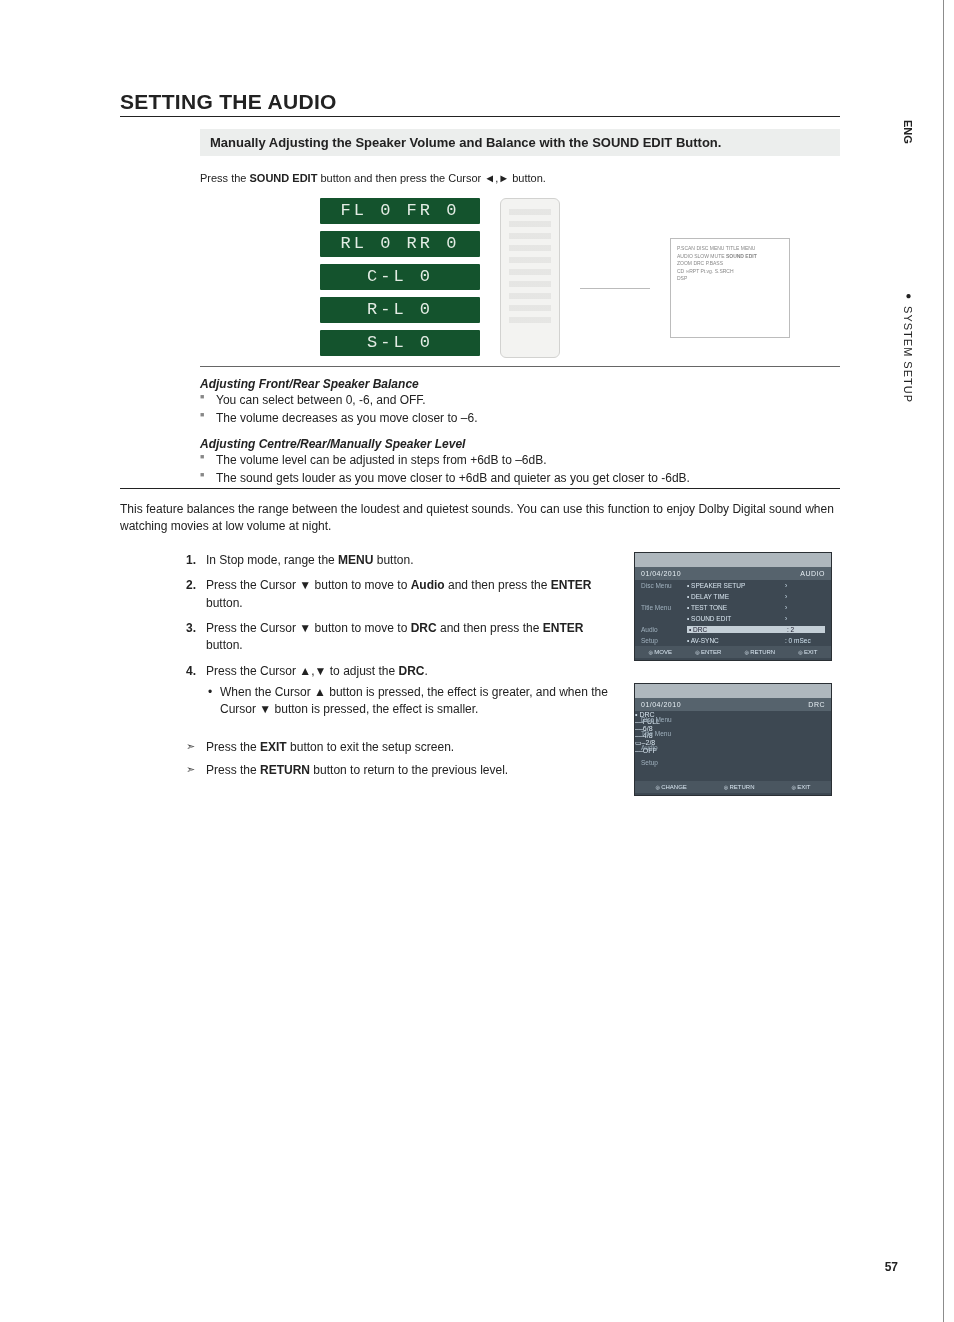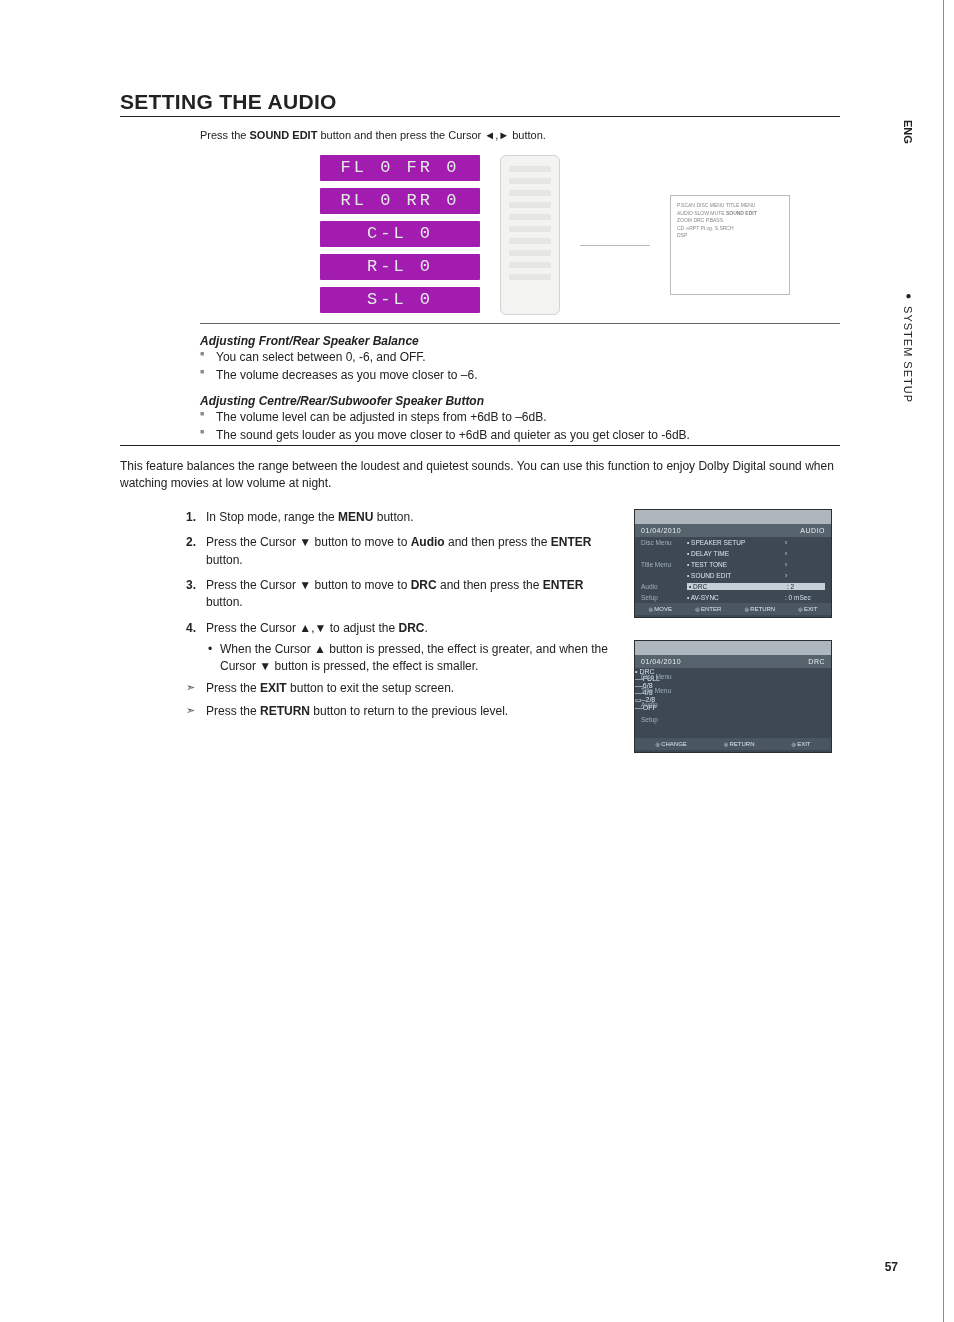--- a/index.html
+++ b/index.html
@@ -76,21 +76,21 @@
     align-items: flex-start;
   }
   .display-labels {
     display: flex;
     flex-direction: column;
     gap: 7px;
   }
   .seg {
     width: 160px;
     height: 26px;
-    background: #a21caf;
+    background: #14532d;
     color: #e3ece4;
     font-family: "Courier New", monospace;
     font-size: 17px;
     letter-spacing: 3px;
     text-align: center;
     line-height: 26px;
     border-radius: 1px;
   }
   .remote-box {
     width: 60px;
@@ -162,21 +162,21 @@
     left: 0;
     font-weight: bold;
   }
   ol.steps li .b { font-weight: bold; }
   .sub-bullet {
     font-size: 12px;
     padding-left: 34px;
     position: relative;
     line-height: 1.4;
     margin-top: -4px;
-    margin-bottom: 4px;
+    margin-bottom: 20px;
   }
   .sub-bullet::before {
     content: "•";
     position: absolute;
     left: 22px;
   }
   .pointer-line {
     font-size: 12px;
     padding-left: 20px;
     position: relative;
@@ -273,20 +273,21 @@
 <div class="right-edge"></div>
 
 <div class="side-tab">ENG</div>
 <div class="side-section"><span class="dot">●</span> <span>SYSTEM SETUP</span></div>
 
 <div class="page">
 
   <h1 class="section-title">SETTING THE AUDIO</h1>
   <hr class="hr-main">
 
+  <div class="subhead-box">Manually Adjusting the Speaker Volume and Balance with the SOUND EDIT Button.</div>
 
   <div class="intro-line">
     <span>Press the </span><span class="b">SOUND EDIT</span><span> button and then press the Cursor ◄,► button.</span>
   </div>
 
   <div class="display-group">
     <div class="display-row">
       <div class="display-labels">
         <div class="seg">FL 0 FR 0</div>
         <div class="seg">RL 0 RR 0</div>
@@ -306,21 +307,21 @@
     </div>
   </div>
 
   <hr class="hr-thin">
 
   <div class="para-block">
     <div class="para-head">Adjusting Front/Rear Speaker Balance</div>
     <div class="para-item">You can select between 0, -6, and OFF.</div>
     <div class="para-item">The volume decreases as you move closer to –6.</div>
 
-    <div class="para-head">Adjusting Centre/Rear/Subwoofer Speaker Button</div>
+    <div class="para-head">Adjusting Centre/Rear/Manually Speaker Level</div>
     <div class="para-item">The volume level can be adjusted in steps from +6dB to –6dB.</div>
     <div class="para-item">The sound gets louder as you move closer to +6dB and quieter as you get closer to -6dB.</div>
   </div>
 
   <hr class="hr-main">
 
   <div class="drc-desc">This feature balances the range between the loudest and quietest sounds. You can use this function to enjoy Dolby Digital sound when watching movies at low volume at night.</div>
 
   <div class="steps-area">
     <div class="steps-col">

